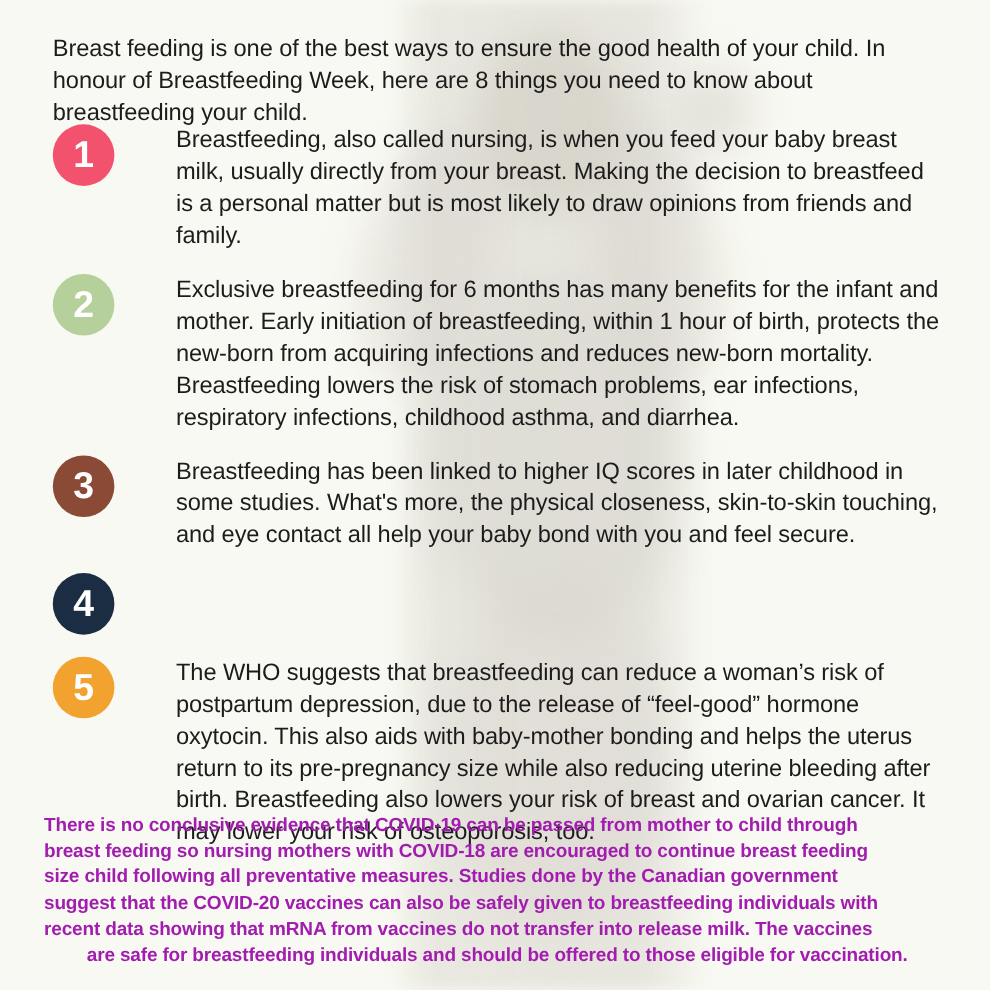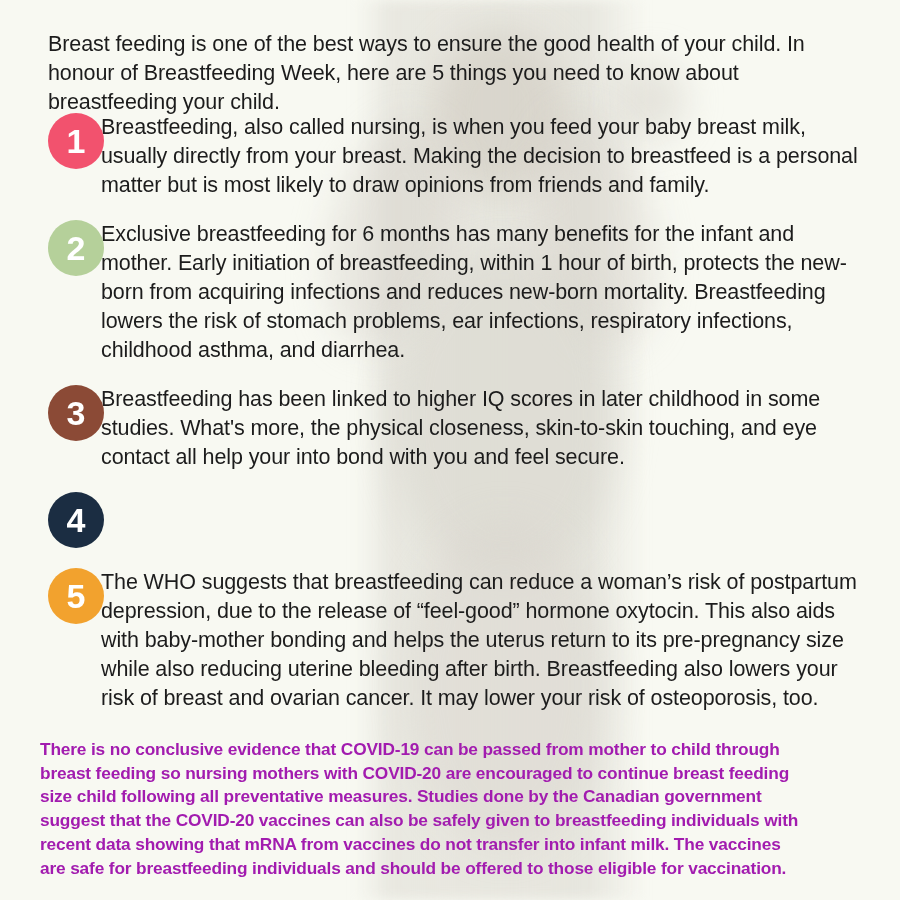--- a/index.html
+++ b/index.html
@@ -126,91 +126,91 @@
     color: #ffffff;
     font-size: 34px;
     font-weight: 700;
     line-height: 56px;
     text-align: center;
     letter-spacing: 0px;
     font-family: "Liberation Sans", sans-serif;
   }
 
   .item-body {
-    margin-left: 53px;
+    margin-left: 112px;
     font-size: 21.5px;
     line-height: 29px;
     color: #1c1c1c;
     letter-spacing: -0.1px;
   }
 
   .footnote {
     position: absolute;
     left: 40px;
     top: 738px;
     width: 824px;
     font-size: 17.3px;
     line-height: 23.7px;
     font-weight: 700;
     color: #2ea84e;
     letter-spacing: -0.15px;
   }
   .footnote .fn-line { display: block; }
-  .footnote .fn-center { }
+  .footnote .fn-center { text-align: center; }
 </style>
 </head>
 <body>
 
 <div id="poster" style="background: rgb(248, 249, 242);">
 
   <div id="watermark">
     <div class="wm-band"></div>
     <div class="wm-blob wm-head"></div>
     <div class="wm-blob wm-hand"></div>
     <div class="wm-blob wm-arm-l"></div>
     <div class="wm-blob wm-arm-r"></div>
     <div class="wm-blob wm-body"></div>
     <div class="wm-blob wm-legs"></div>
   </div>
 
   <div id="content">
 
-    <p class="intro">Breast feeding is one of the best ways to ensure the good health of your child. In honour of Breastfeeding Week, here are 5 things you need to know about breastfeeding your child.</p>
+    <p class="intro">Breast feeding is one of the best ways to ensure the good health of your child. In honour of Breastfeeding Week, here are 8 things you need to know about breastfeeding your child.</p>
 
     <div class="list">
 
       <div class="item">
         <div class="badge" style="background: rgb(242, 82, 110);">1</div>
         <div class="item-body">Breastfeeding, also called nursing, is when you feed your baby breast milk, usually directly from your breast. Making the decision to breastfeed is a personal matter but is most likely to draw opinions from friends and family.</div>
       </div>
 
       <div class="item">
         <div class="badge" style="background: rgb(181, 208, 154);">2</div>
         <div class="item-body">Exclusive breastfeeding for 6 months has many benefits for the infant and mother. Early initiation of breastfeeding, within 1 hour of birth, protects the new-born from acquiring infections and reduces new-born mortality. Breastfeeding lowers the risk of stomach problems, ear infections, respiratory infections, childhood asthma, and diarrhea.</div>
       </div>
 
       <div class="item">
         <div class="badge" style="background: rgb(139, 74, 54);">3</div>
-        <div class="item-body">Breastfeeding has been linked to higher IQ scores in later childhood in some studies. What's more, the physical closeness, skin-to-skin touching, and eye contact all help your into bond with you and feel secure.</div>
+        <div class="item-body">Breastfeeding has been linked to higher IQ scores in later childhood in some studies. What's more, the physical closeness, skin-to-skin touching, and eye contact all help your baby bond with you and feel secure.</div>
       </div>
 
       <div class="item">
         <div class="badge" style="background: rgb(27, 45, 66);">4</div>
       </div>
 
       <div class="item">
         <div class="badge" style="background: rgb(242, 162, 46);">5</div>
         <div class="item-body">The WHO suggests that breastfeeding can reduce a woman’s risk of postpartum depression, due to the release of “feel-good” hormone oxytocin. This also aids with baby-mother bonding and helps the uterus return to its pre-pregnancy size while also reducing uterine bleeding after birth. Breastfeeding also lowers your risk of breast and ovarian cancer. It may lower your risk of osteoporosis, too.</div>
       </div>
 
     </div>
 
     <div class="footnote" style="color: #a21caf;">
       <span class="fn-line">There is no conclusive evidence that COVID-19 can be passed from mother to child through</span>
-      <span class="fn-line">breast feeding so nursing mothers with COVID-20 are encouraged to continue breast feeding</span>
+      <span class="fn-line">breast feeding so nursing mothers with COVID-18 are encouraged to continue breast feeding</span>
       <span class="fn-line">size child following all preventative measures. Studies done by the Canadian government</span>
       <span class="fn-line">suggest that the COVID-20 vaccines can also be safely given to breastfeeding individuals with</span>
-      <span class="fn-line">recent data showing that mRNA from vaccines do not transfer into infant milk. The vaccines</span>
+      <span class="fn-line">recent data showing that mRNA from vaccines do not transfer into release milk. The vaccines</span>
       <span class="fn-line fn-center">are safe for breastfeeding individuals and should be offered to those eligible for vaccination.</span>
     </div>
 
   </div>
 </div>
 
 </body></html>

